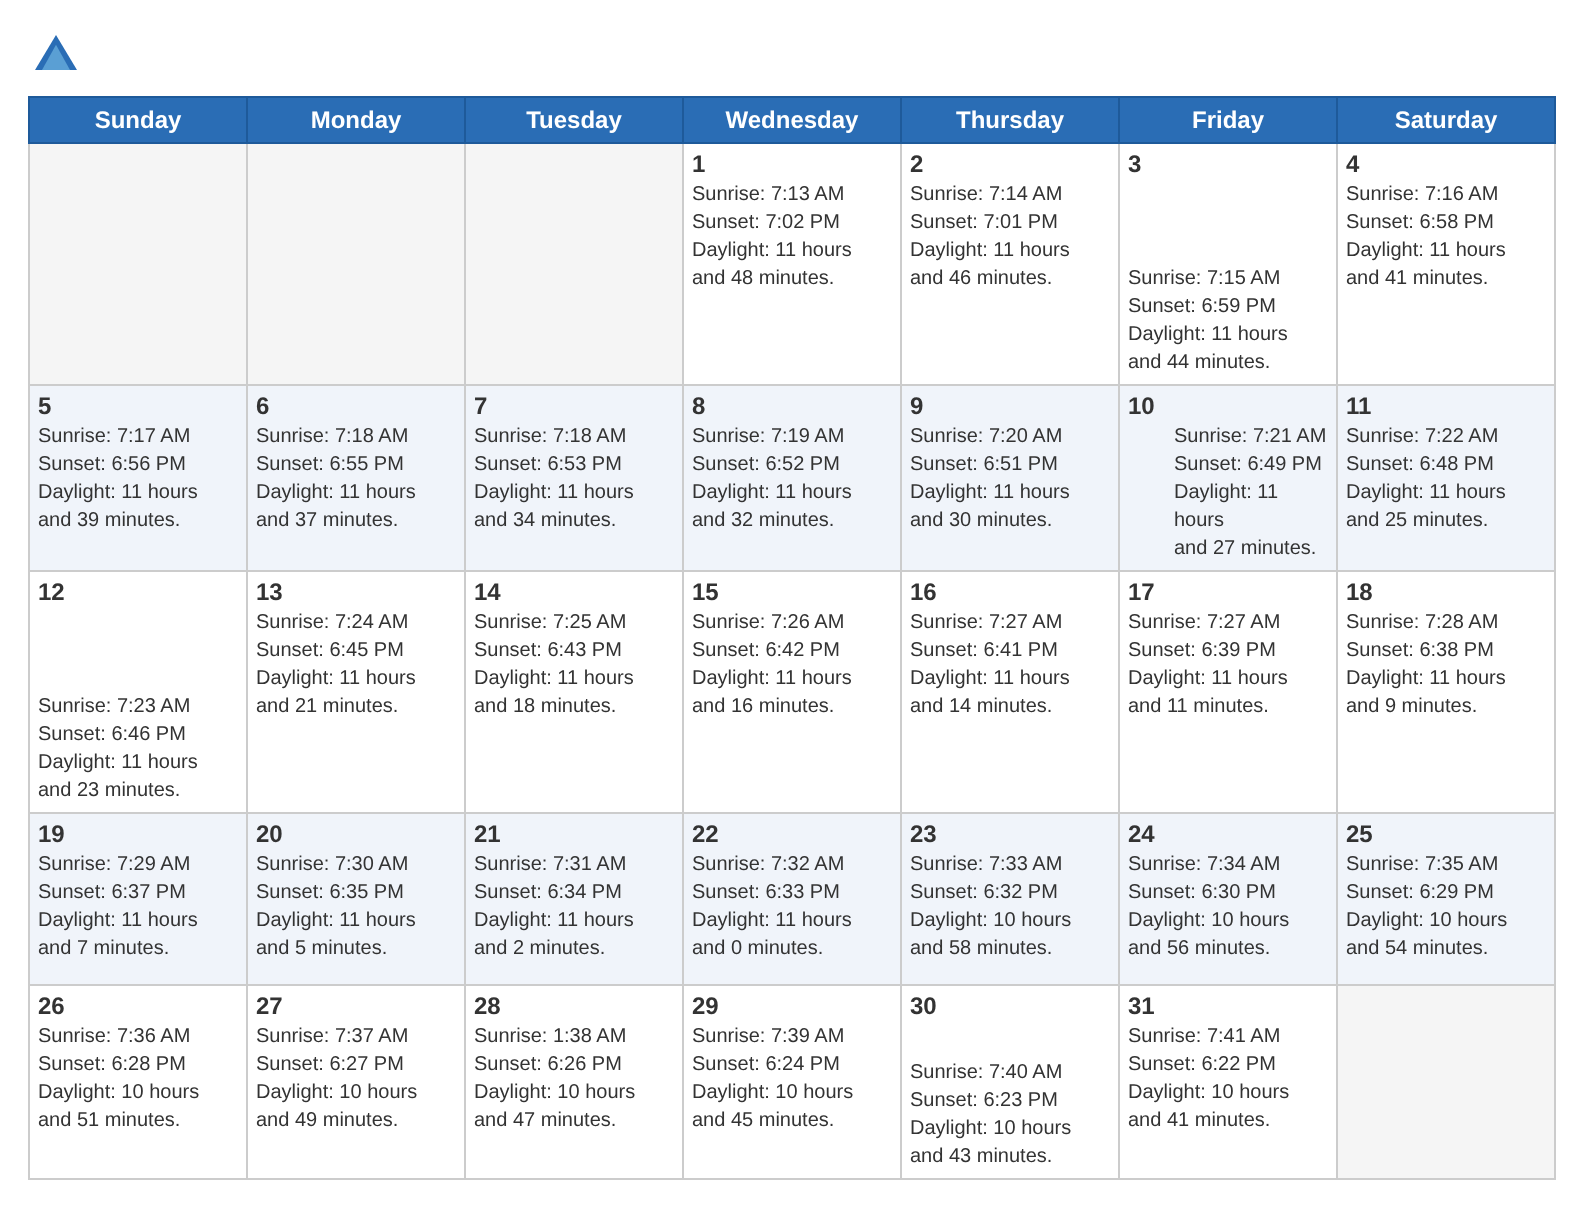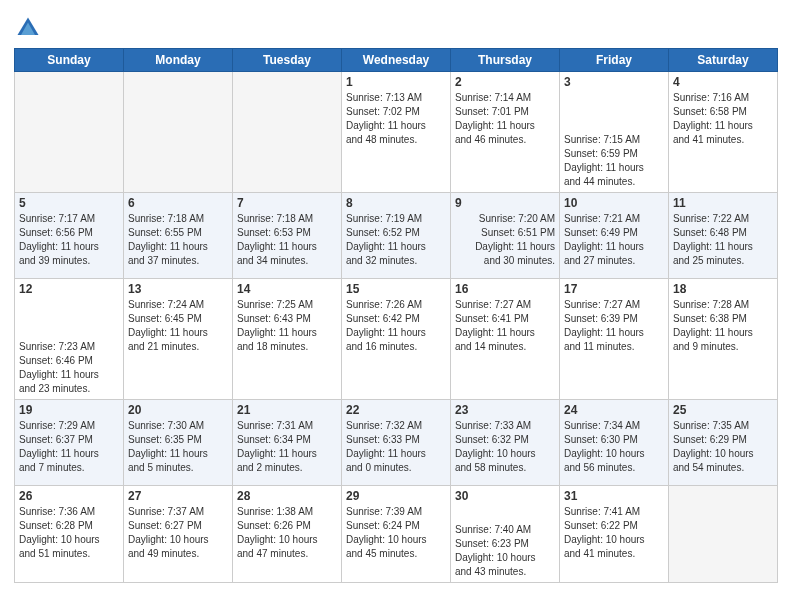--- a/index.html
+++ b/index.html
@@ -199,28 +199,28 @@
           </td>
           <td>
             <span class="day-num">8</span>
             <div class="day-info" style="white-space: pre-line;">Sunrise: 7:19 AM
 Sunset: 6:52 PM
 Daylight: 11 hours
 and 32 minutes.</div>
           </td>
           <td>
             <span class="day-num">9</span>
-            <div class="day-info" style="white-space: pre-line; text-align: right;">Sunrise: 7:20 AM
+            <div class="day-info" style="white-space: pre-line;">Sunrise: 7:20 AM
 Sunset: 6:51 PM
 Daylight: 11 hours
 and 30 minutes.</div>
           </td>
           <td>
             <span class="day-num">10</span>
-            <div class="day-info" style="white-space: pre-line;">Sunrise: 7:21 AM
+            <div class="day-info" style="white-space: pre-line; margin-left: 23px;">Sunrise: 7:21 AM
 Sunset: 6:49 PM
 Daylight: 11 hours
 and 27 minutes.</div>
           </td>
           <td>
             <span class="day-num">11</span>
             <div class="day-info" style="white-space: pre-line;">Sunrise: 7:22 AM
 Sunset: 6:48 PM
 Daylight: 11 hours
 and 25 minutes.</div>

